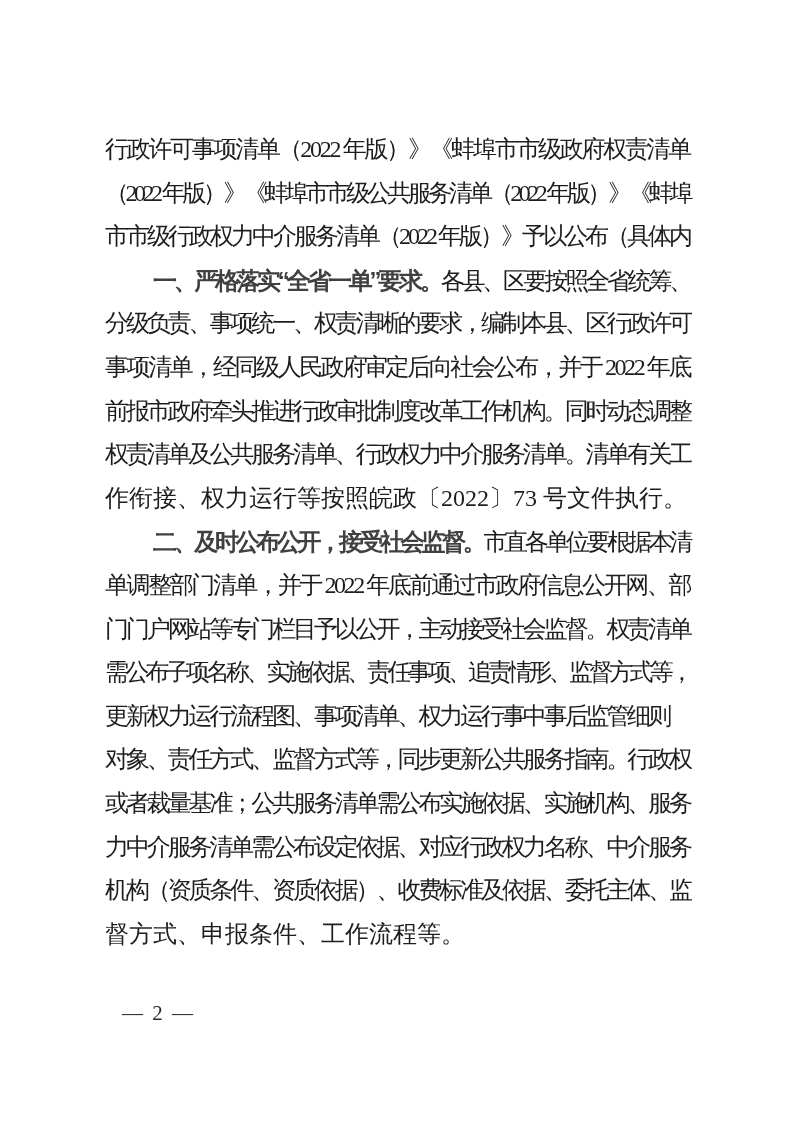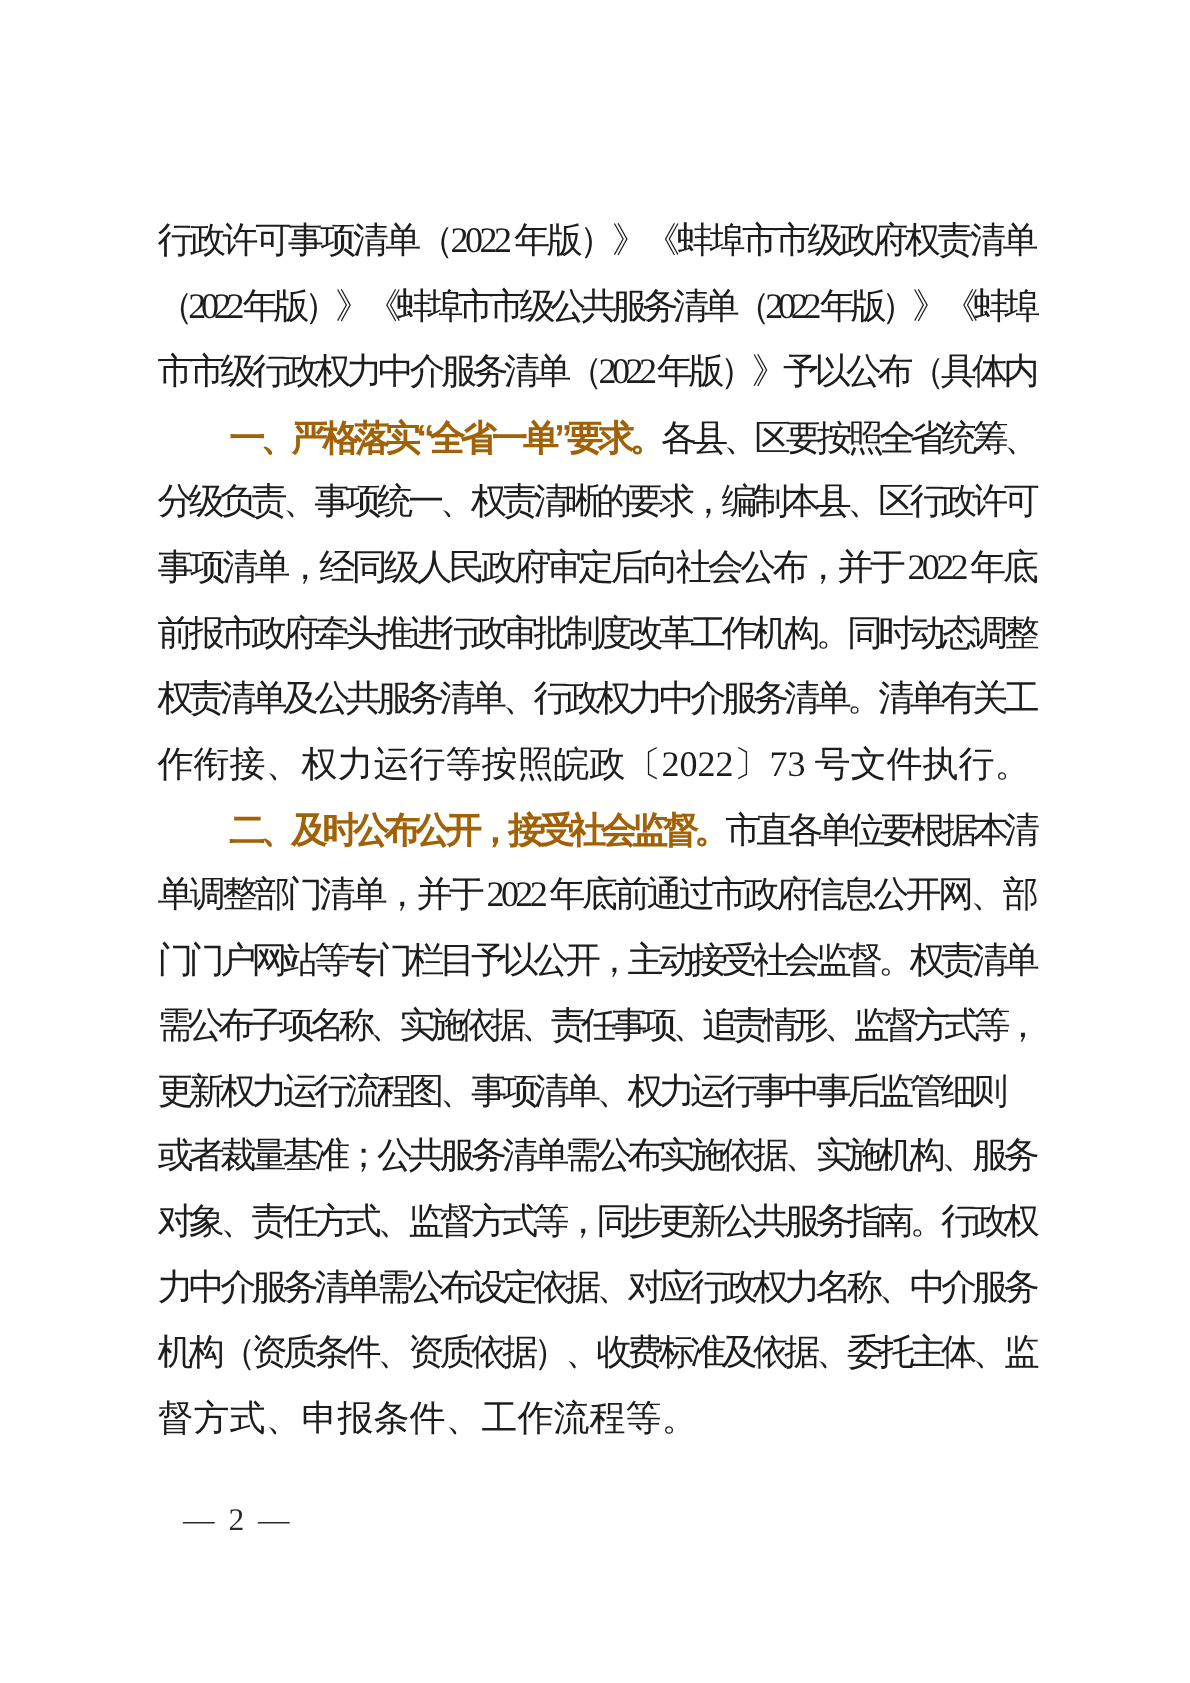--- a/index.html
+++ b/index.html
@@ -11,37 +11,37 @@
   .page {
     position: relative;
     width: 793px; height: 1122px;
     background: #ffffff;
     color: #1d1d1d;
     font-family: "Liberation Serif", "DejaVu Serif", serif;
   }
   .text-block {
     position: absolute;
     left: 105px;
-    top: 140px;
+    top: 128px;
     width: 585px;
   }
   .line {
     font-size: 24px;
     line-height: 43.6px;
     height: 43.6px;
     white-space: nowrap;
     overflow: visible;
     color: #1d1d1d;
   }
   .line.indent { padding-left: 48px; }
   .seg { font-family: "Liberation Serif", "DejaVu Serif", serif; font-weight: 400; }
   .seg.bold {
     font-family: "Liberation Sans", "DejaVu Sans", sans-serif;
     font-weight: 700;
-    color: #a16207;
+    color: #404040;
   }
   .page-number {
     position: absolute;
     left: 122px;
     top: 998px;
     font-size: 21px;
     line-height: 30px;
     letter-spacing: 2px;
     color: #2a2a2a;
     font-family: "Liberation Serif", "DejaVu Serif", serif;
@@ -61,22 +61,22 @@
       <p class="line" style="letter-spacing: -3.10714px;"><span class="seg">分级负责、事项统一、权责清晰的要求，编制本县、区行政许可</span></p>
       <p class="line" style="letter-spacing: -2.41935px; text-align: right;"><span class="seg">事项清单，经同级人民政府审定后向社会公布，并于 2022 年底</span></p>
       <p class="line" style="letter-spacing: -3.10714px;"><span class="seg">前报市政府牵头推进行政审批制度改革工作机构。同时动态调整</span></p>
       <p class="line" style="letter-spacing: -3.10714px;"><span class="seg">权责清单及公共服务清单、行政权力中介服务清单。清单有关工</span></p>
       <p class="line"><span class="seg">作衔接、权力运行等按照皖政〔2022〕73 号文件执行。</span></p>
       <p class="line indent" style="letter-spacing: -3.34615px;"><span class="seg bold">二、及时公布公开，接受社会监督。</span><span class="seg">市直各单位要根据本清</span></p>
       <p class="line" style="letter-spacing: -2.41935px;"><span class="seg">单调整部门清单，并于 2022 年底前通过市政府信息公开网、部</span></p>
       <p class="line" style="letter-spacing: -3.10714px;"><span class="seg">门门户网站等专门栏目予以公开，主动接受社会监督。权责清单</span></p>
       <p class="line" style="letter-spacing: -3.82759px;"><span class="seg">需公布子项名称、实施依据、责任事项、追责情形、监督方式等，</span></p>
       <p class="line" style="letter-spacing: -3.10714px;"><span class="seg">更新权力运行流程图、事项清单、权力运行事中事后监管细则</span></p>
+      <p class="line" style="letter-spacing: -3.10714px;"><span class="seg">对象、责任方式、监督方式等，同步更新公共服务指南。行政权</span></p>
       <p class="line" style="letter-spacing: -3.10714px;"><span class="seg">或者裁量基准；公共服务清单需公布实施依据、实施机构、服务</span></p>
-      <p class="line" style="letter-spacing: -3.10714px;"><span class="seg">对象、责任方式、监督方式等，同步更新公共服务指南。行政权</span></p>
       <p class="line" style="letter-spacing: -3.10714px;"><span class="seg">力中介服务清单需公布设定依据、对应行政权力名称、中介服务</span></p>
       <p class="line" style="letter-spacing: -3.10714px;"><span class="seg">机构（资质条件、资质依据）、收费标准及依据、委托主体、监</span></p>
       <p class="line"><span class="seg">督方式、申报条件、工作流程等。</span></p>
     </section>
 
   <footer class="page-number">— 2 —</footer>
 
 </main>
 
 </body></html>

